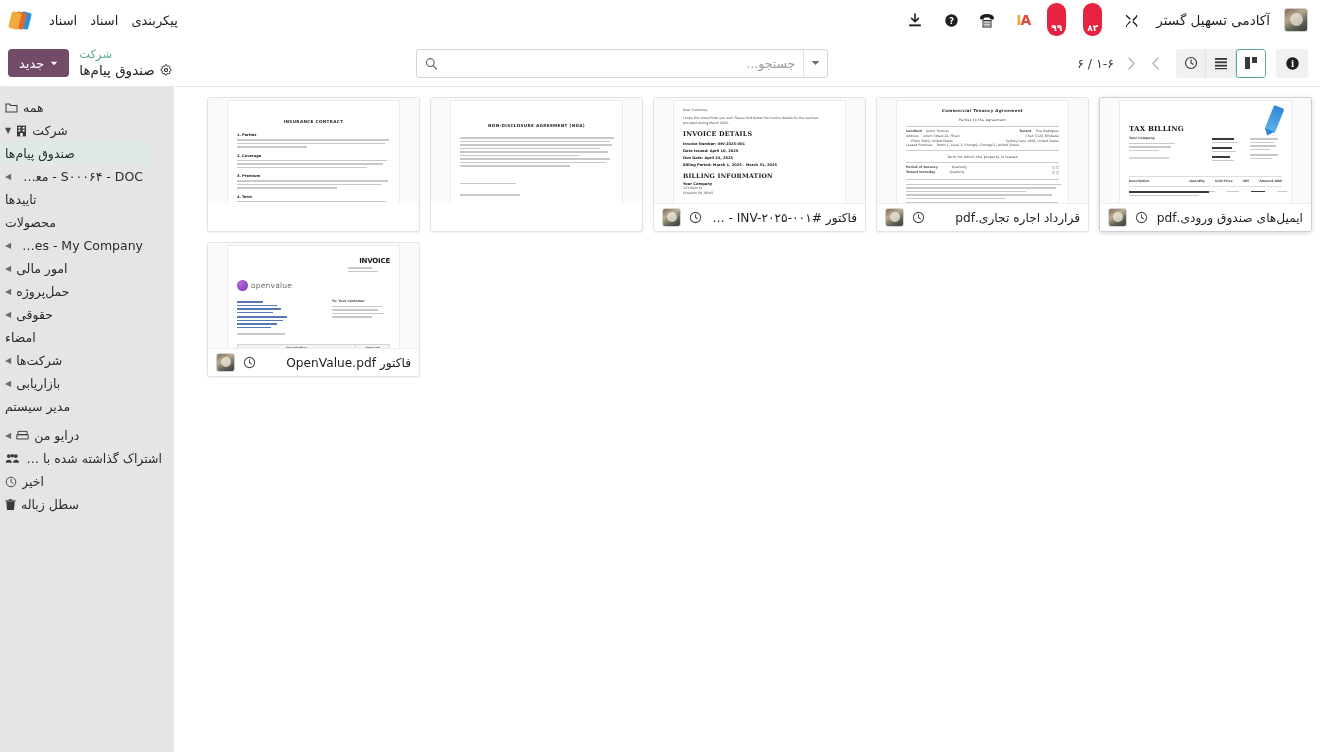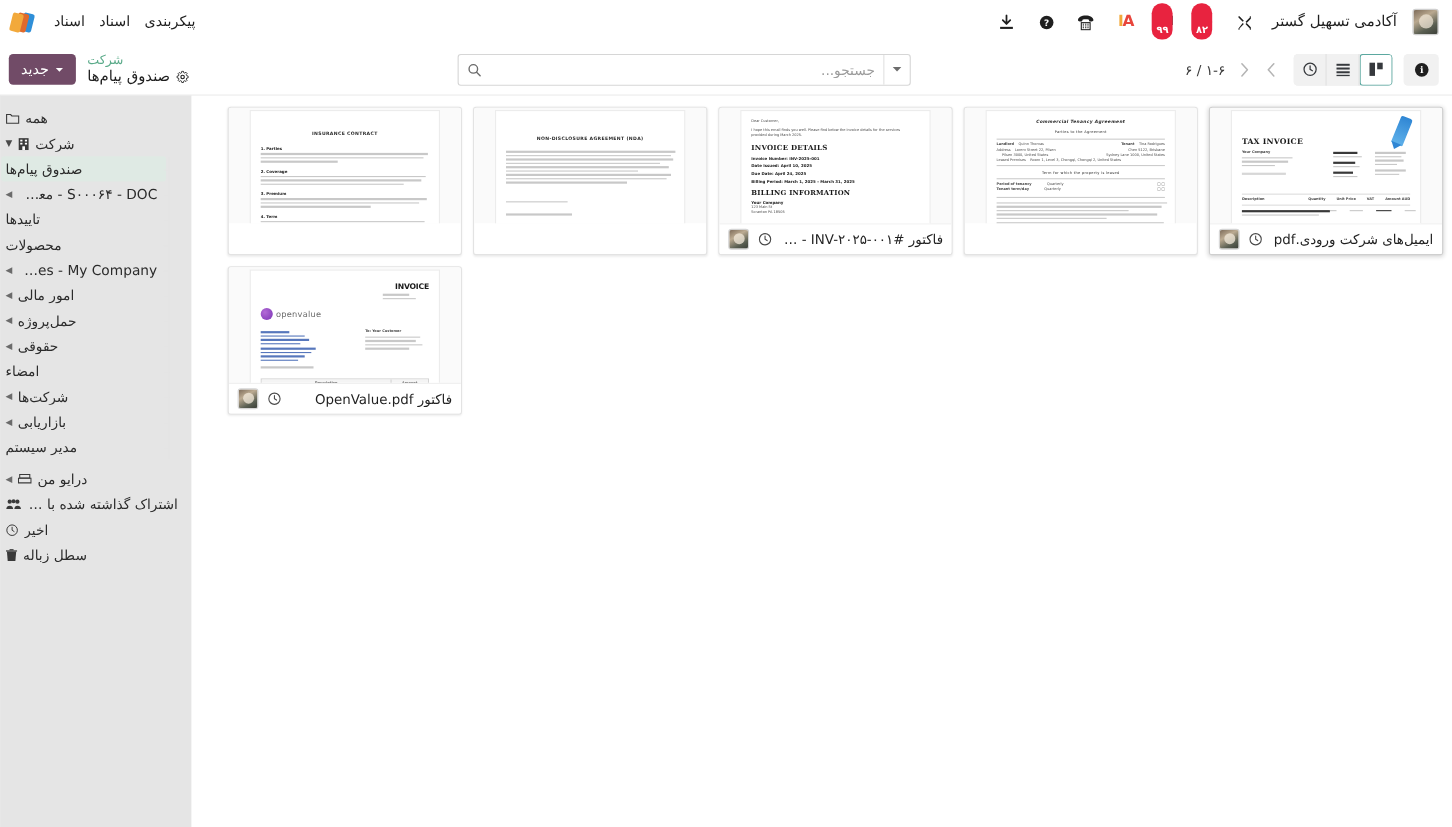--- a/index.html
+++ b/index.html
@@ -349,21 +349,21 @@
 </div>
 
 <div class="main">
 
   <div class="kanban">
 
     <div class="card sel">
       <div class="thumb">
         <div class="page">
           <div class="pen"></div>
-          <div class="hd-lg" style="margin-top:16px;">TAX INVOICE</div>
+          <div class="hd-lg" style="margin-top:16px;">TAX BILLING</div>
           <div style="display:flex; gap:16px; margin-top:3px;">
             <div style="width:52px;">
               <div class="tiny" style="font-weight:700;">Your Company</div>
               <div class="ln" style="width:46px;"></div>
                 <div class="ln" style="width:42px;"></div>
               <div class="ln" style="width:30px;"></div>
               <div class="ln" style="width:40px; margin-top:6px; opacity:.4;"></div>
             </div>
             <div style="margin-left:auto; display:flex; gap:10px; padding-right:2px;">
               <div style="width:28px;">
@@ -402,21 +402,21 @@
               <div class="ln" style="width:6px;"></div>
                 <div class="ln" style="width:12px;"></div>
               <div class="ln t" style="width:14px;"></div>
                 <div class="ln" style="width:10px;"></div>
             </div>
           </div>
 
         </div>
       </div>
       <div class="card-foot">
-        <span class="foot-name">ایمیل‌های شرکت ورودی.pdf</span>
+        <span class="foot-name">ایمیل‌های صندوق ورودی.pdf</span>
         <span class="clock-ico">
           <svg width="13" height="13" viewBox="0 0 16 16">
               <circle cx="8" cy="8" r="6.3" fill="none" stroke="#4a4a4a" stroke-width="1.25"></circle>
               <path d="M8 4.5V8l2.3 1.5" stroke="#4a4a4a" stroke-width="1.25" fill="none" stroke-linecap="round"></path>
             </svg>
         </span>
         <span class="foot-av"></span>
       </div>
     </div>
 
@@ -463,20 +463,30 @@
           <div style="margin-top:4px; border-top:1px solid #ccc; padding-top:2px;">
             <div class="ln" style="width:155px;"></div>
               <div class="ln" style="width:150px;"></div>
             <div class="ln" style="width:120px;"></div>
               <div class="ln" style="width:146px;"></div>
             <div class="ln" style="width:100px;"></div>
             <div class="ln" style="width:152px; margin-top:3px;"></div>
 
           </div>
         </div>
+      </div>
+      <div class="card-foot">
+        <span class="foot-name">قرارداد اجاره تجاری.pdf</span>
+        <span class="clock-ico">
+          <svg width="13" height="13" viewBox="0 0 16 16">
+              <circle cx="8" cy="8" r="6.3" fill="none" stroke="#4a4a4a" stroke-width="1.25"></circle>
+              <path d="M8 4.5V8l2.3 1.5" stroke="#4a4a4a" stroke-width="1.25" fill="none" stroke-linecap="round"></path>
+            </svg>
+        </span>
+        <span class="foot-av"></span>
       </div>
     </div>
 
     <div class="card">
       <div class="thumb">
         <div class="page">
           <div class="tiny">Dear Customer,</div>
           <div class="tiny" style="margin-top:3px;">I hope this email finds you well. Please find below the invoice details for the services</div>
           <div class="tiny">provided during March 2025.</div>
           <div class="hd-lg" style="font-size:6.4px; margin-top:5px;">INVOICE DETAILS</div>

